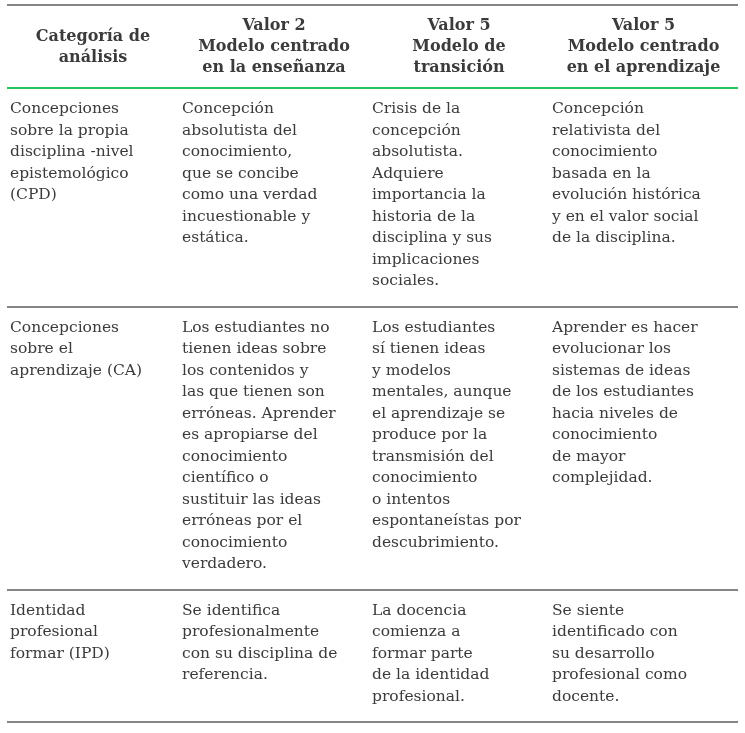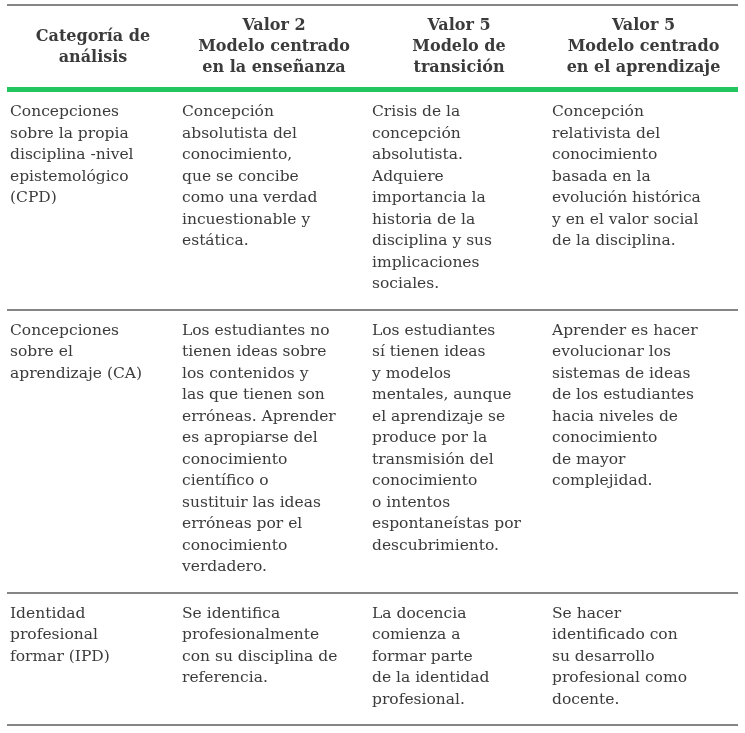--- a/index.html
+++ b/index.html
@@ -22,21 +22,21 @@
       table-layout: fixed;
       width: 731px;
       border-top: 2px solid #858585;
       border-bottom: 2px solid #858585;
     }
     col.c1 { width: 172px; }
     col.c2 { width: 190px; }
     col.c3 { width: 180px; }
     col.c4 { width: 189px; }
     thead tr {
-      border-bottom: 5px solid #22c55e;
+      border-bottom: 2px solid #22c55e;
     }
     tbody tr {
       border-bottom: 2px solid #858585;
       margin-left: 8px;
     }
     tbody tr:last-child {
       border-bottom: none;
     }
     th {
       font-weight: bold;
@@ -157,21 +157,21 @@
 formar (IPD)</td>
         <td>Se identifica
 profesionalmente
 con su disciplina de
 referencia.</td>
         <td>La docencia
 comienza a
 formar parte
 de la identidad
 profesional.</td>
-        <td>Se hacer
+        <td>Se siente
 identificado con
 su desarrollo
 profesional como
 docente.</td>
       </tr>
     </tbody>
   </table>
 </div>
 
 </body></html>

